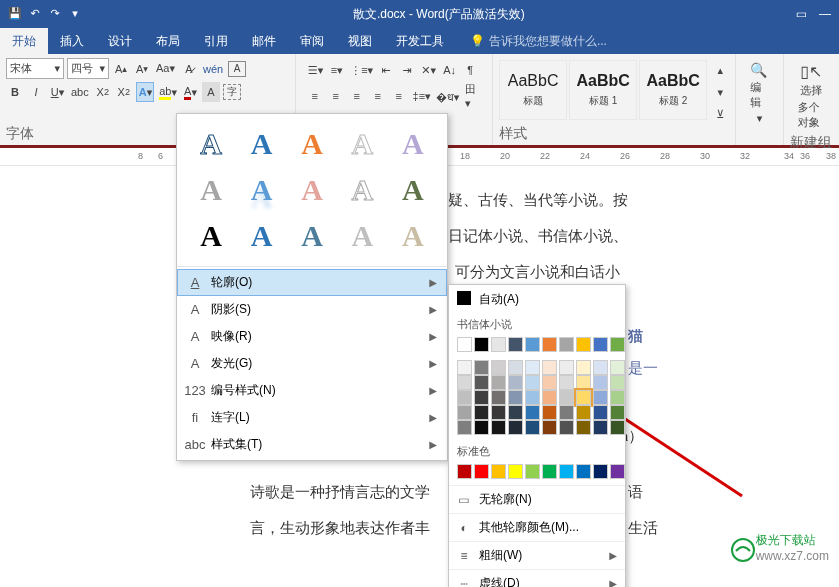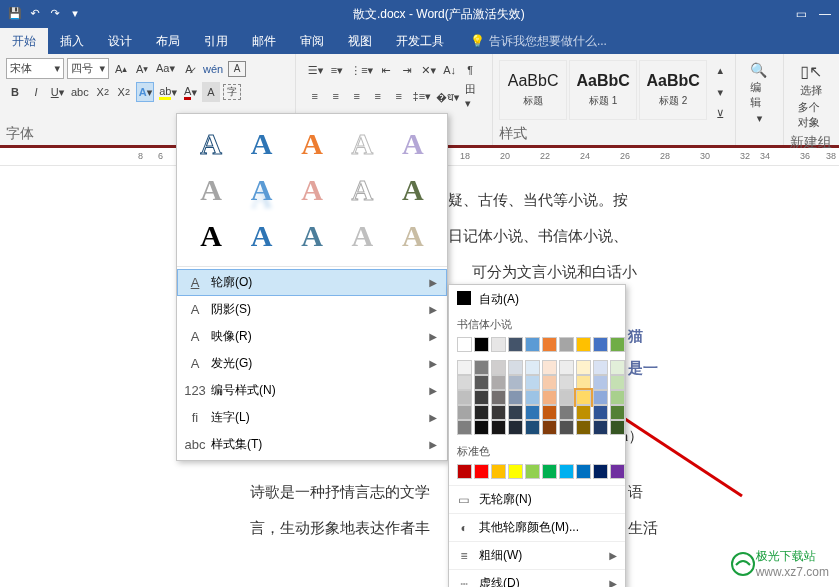--- a/index.html
+++ b/index.html
@@ -24,21 +24,21 @@
 .para{display:flex;flex-direction:column;gap:3px;padding:2px 4px}
 .stylegal{display:flex;gap:2px;align-items:flex-start;padding-top:2px}
 .styleitem{width:68px;height:60px;border:1px solid #e8e8e8;display:flex;flex-direction:column;align-items:center;justify-content:center;font-size:10px}
 .styleitem .prev{font-size:16px;color:#222;margin-bottom:4px}
 .editcol{display:flex;flex-direction:column;align-items:center;justify-content:center;padding:4px 8px;gap:2px;font-size:11px}
 .ruler{height:18px;background:#fff;border-bottom:1px solid #e5e5e5;position:relative;font-size:9px;color:#777}
 .ruler span{position:absolute;top:3px}
 .doccanvas{position:relative;background:#fff;height:421px}
 .doctext{position:absolute;font-family:"SimSun",serif;font-size:15px;color:#333;line-height:2.4}
 .arrow{position:absolute;pointer-events:none}
-.watermark{position:absolute;right:10px;bottom:8px;display:flex;align-items:center;gap:0;font-size:12px;color:#1a9e3e}
+.watermark{position:absolute;right:10px;bottom:24px;display:flex;align-items:flex-end;gap:0;font-size:12px;color:#1a9e3e}
 .watermark .url{font-size:12px;color:#888}
 
 .fxpanel{position:absolute;left:176px;top:113px;width:272px;background:#fff;border:1px solid #c6c6c6;box-shadow:2px 2px 6px rgba(0,0,0,.25);z-index:10;font-size:12px}
 .fxgrid{display:grid;grid-template-columns:repeat(5,1fr);gap:2px 2px;padding:8px 10px}
 .fxgrid .fx{height:44px;display:flex;align-items:center;justify-content:center;font-size:30px;font-weight:bold;font-family:"Times New Roman",serif}
 .fxmenu{border-top:1px solid #e5e5e5;padding:2px 0}
 .fxitem{display:flex;align-items:center;gap:8px;padding:5px 10px;cursor:pointer;position:relative}
 .fxitem.hover{background:#cde6f7;border:1px solid #7eb4ea;padding:4px 9px}
 .fxitem .ico{width:16px;height:16px;display:flex;align-items:center;justify-content:center;color:#555;font-size:13px}
 .fxitem .arr{margin-left:auto;color:#666;font-size:10px}
@@ -202,31 +202,31 @@
   <span style="left:138px">8</span>
   <span style="left:158px">6</span>
   <span style="left:460px">18</span>
   <span style="left:500px">20</span>
   <span style="left:540px">22</span>
   <span style="left:580px">24</span>
   <span style="left:620px">26</span>
   <span style="left:660px">28</span>
   <span style="left:700px">30</span>
   <span style="left:740px">32</span>
-  <span style="left:760px">34</span>
+  <span style="left:784px">34</span>
   <span style="left:800px">36</span>
   <span style="left:826px">38</span>
 </div>
 
 <div class="doccanvas">
   <div class="doctext" style="left:448px;top:16px">疑、古传、当代等小说。按</div>
   <div class="doctext" style="left:448px;top:52px">日记体小说、书信体小说、</div>
-  <div class="doctext" style="left:472px;top:88px">可分为文言小说和白话小</div>
+  <div class="doctext" style="left:455px;top:88px">可分为文言小说和白话小</div>
   <div class="doctext" style="left:628px;top:152px;color:#5b6ea5;font-weight:bold">猫</div>
-  <div class="doctext" style="left:628px;top:184px;color:#5b6ea5;font-weight:bold">是一</div>
+  <div class="doctext" style="left:628px;top:184px;color:#5b6ea5;font-weight:normal">是一</div>
   <div class="doctext" style="left:614px;top:252px">én）</div>
   <div class="doctext" style="left:250px;top:308px">诗歌是一种抒情言志的文学</div>
   <div class="doctext" style="left:628px;top:308px">语</div>
   <div class="doctext" style="left:250px;top:344px">言，生动形象地表达作者丰</div>
   <div class="doctext" style="left:628px;top:344px">生活</div>
 
   <svg class="arrow" style="left:552px;top:200px" width="200" height="140">
     <defs>
         <marker id="ah" markerWidth="10" markerHeight="10" refX="2" refY="3" orient="auto">
           <path d="M0,0 L0,6 L8,3 z" fill="#d40000"></path>

